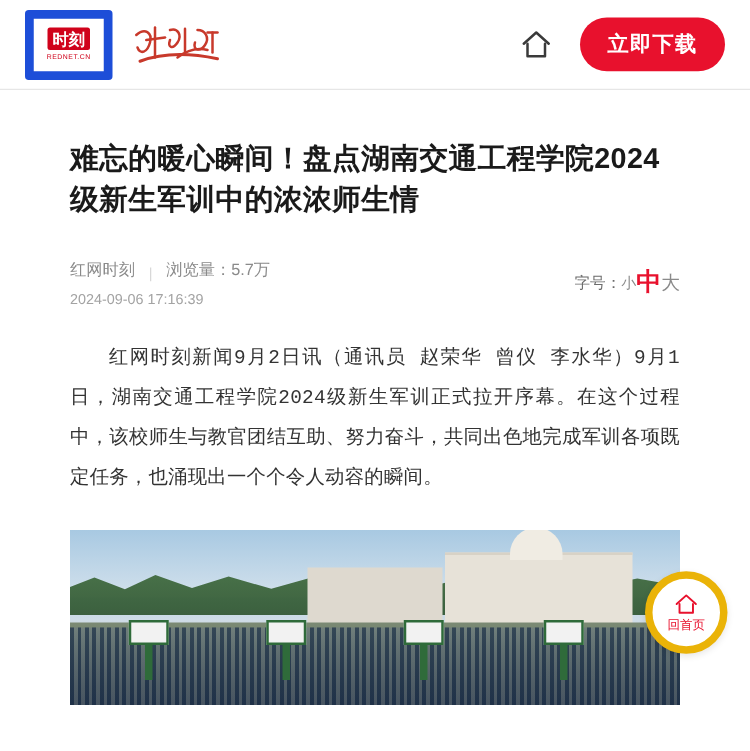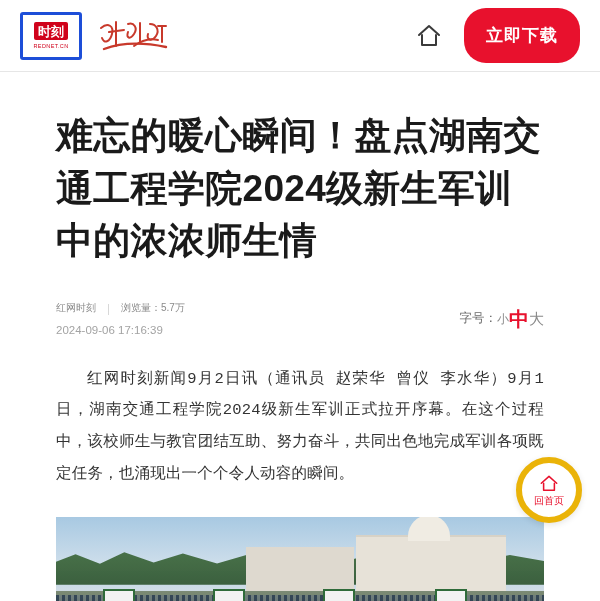--- a/index.html
+++ b/index.html
@@ -29,21 +29,21 @@
     background: #ffffff;
     border-bottom: 1px solid #e6e6e6;
     display: flex;
     align-items: center;
     padding: 0 20px;
     box-sizing: border-box;
   }
   .logo-box {
     width: 56px;
     height: 42px;
-    border: 3px solid #1d4ed8;
+    border: 7px solid #1d4ed8;
     border-radius: 3px;
     display: flex;
     flex-direction: column;
     align-items: center;
     justify-content: center;
     background: #fff;
     flex: 0 0 auto;
   }
   .logo-mark {
     background: #d0021b;
@@ -87,36 +87,36 @@
     justify-content: center;
     cursor: pointer;
   }
   .download-btn {
     background: #e8112d;
     color: #fff;
     font-size: 17px;
     font-weight: bold;
     border: none;
     border-radius: 22px;
-    height: 55px;
+    height: 43px;
     padding: 0 22px;
     letter-spacing: 1px;
     cursor: pointer;
     font-family: "Liberation Sans", sans-serif;
     white-space: nowrap;
   }
 
   
   .article {
     padding: 0 56px;
     box-sizing: border-box;
   }
   .headline {
     margin: 38px 0 0 0;
-    font-size: 37px;
+    font-size: 23px;
     line-height: 1.42;
     font-weight: bold;
     color: #1a1a1a;
     letter-spacing: 0.3px;
     font-family: "Liberation Sans", sans-serif;
   }
 
   .meta-row {
     margin-top: 34px;
     display: flex;
@@ -125,21 +125,21 @@
     height: 34px;
   }
   .meta-left {
     display: flex;
     flex-direction: column;
     justify-content: center;
   }
   .meta-source-line {
     display: flex;
     align-items: flex-end;
-    font-size: 10px;
+    font-size: 13px;
     color: #8a8a8a;
   }
   .meta-source {
     color: #8a8a8a;
     padding-right: 12px;
   }
   .meta-divider {
     width: 1px;
     height: 11px;
     background: #d8d8d8;

